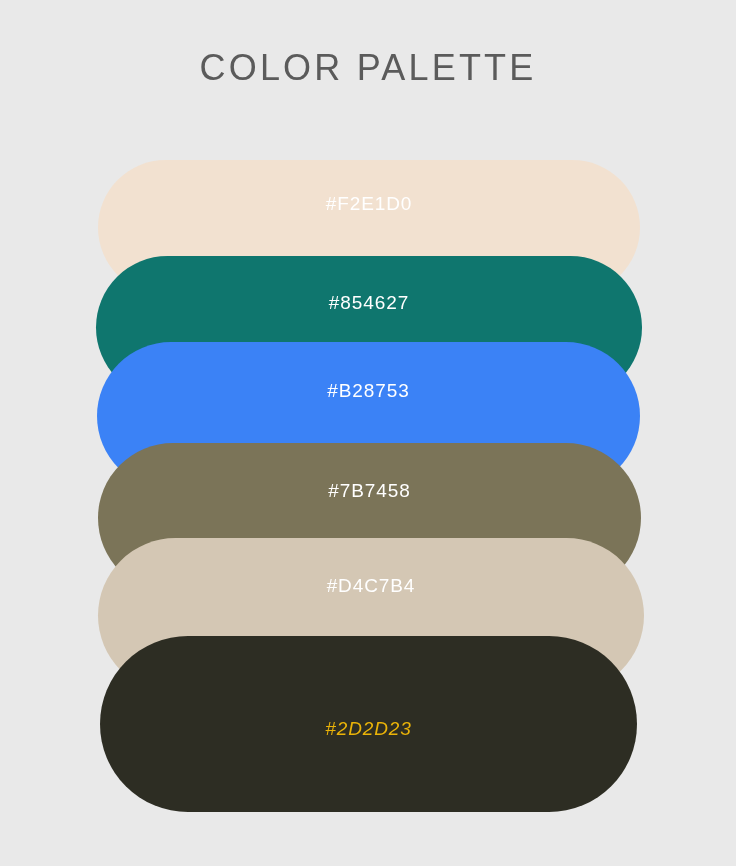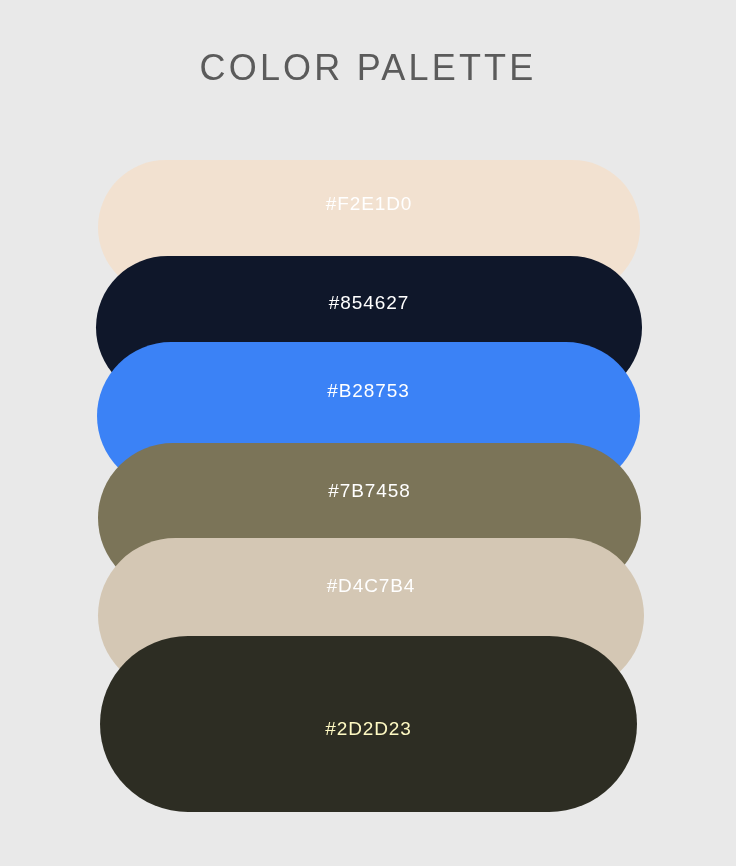--- a/index.html
+++ b/index.html
@@ -92,34 +92,34 @@
 <div id="palette-page" style="background: rgb(233, 233, 233);">
 
   <div id="page-title" style="color: rgb(91, 91, 91);">COLOR PALETTE</div>
 
   <div id="swatch-stack">
 
     <div class="swatch swatch-1" style="background: rgb(242, 225, 208);">
       <span class="swatch-label" style="color: rgb(255, 255, 255);">#F2E1D0</span>
     </div>
 
-    <div class="swatch swatch-2" style="background: #0f172a;">
+    <div class="swatch swatch-2" style="background: #0f766e;">
       <span class="swatch-label" style="color: rgb(255, 255, 255);">#854627</span>
     </div>
 
     <div class="swatch swatch-3" style="background: #3b82f6;">
       <span class="swatch-label" style="color: rgb(255, 255, 255);">#B28753</span>
     </div>
 
     <div class="swatch swatch-4" style="background: rgb(123, 116, 88);">
       <span class="swatch-label" style="color: rgb(255, 255, 255);">#7B7458</span>
     </div>
 
     <div class="swatch swatch-5" style="background: rgb(212, 199, 180);">
       <span class="swatch-label" style="color: rgb(255, 255, 255);">#D4C7B4</span>
     </div>
 
     <div class="swatch swatch-6" style="background: rgb(45, 45, 35);">
-      <span class="swatch-label" style="color: #fef9c3;">#2D2D23</span>
+      <span class="swatch-label" style="color: #eab308; font-style: italic;">#2D2D23</span>
     </div>
 
   </div>
 </div>
 
 </body></html>

